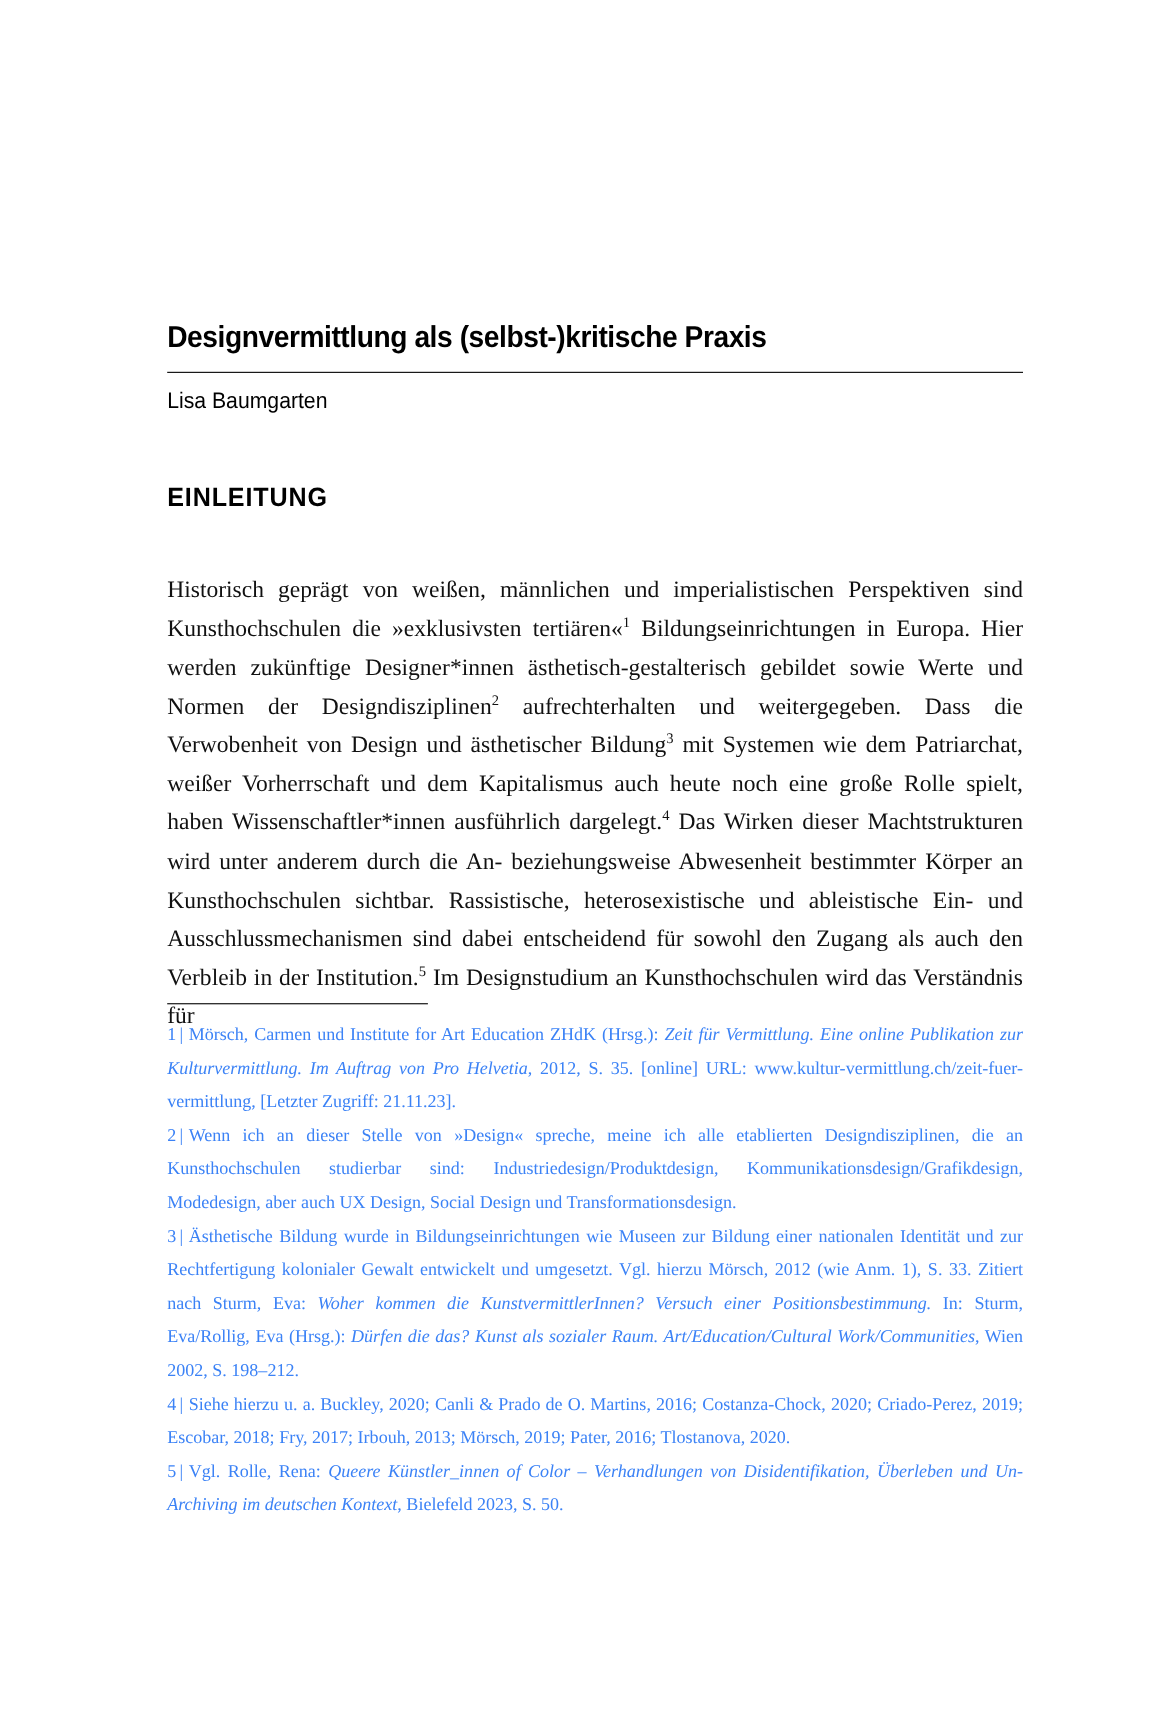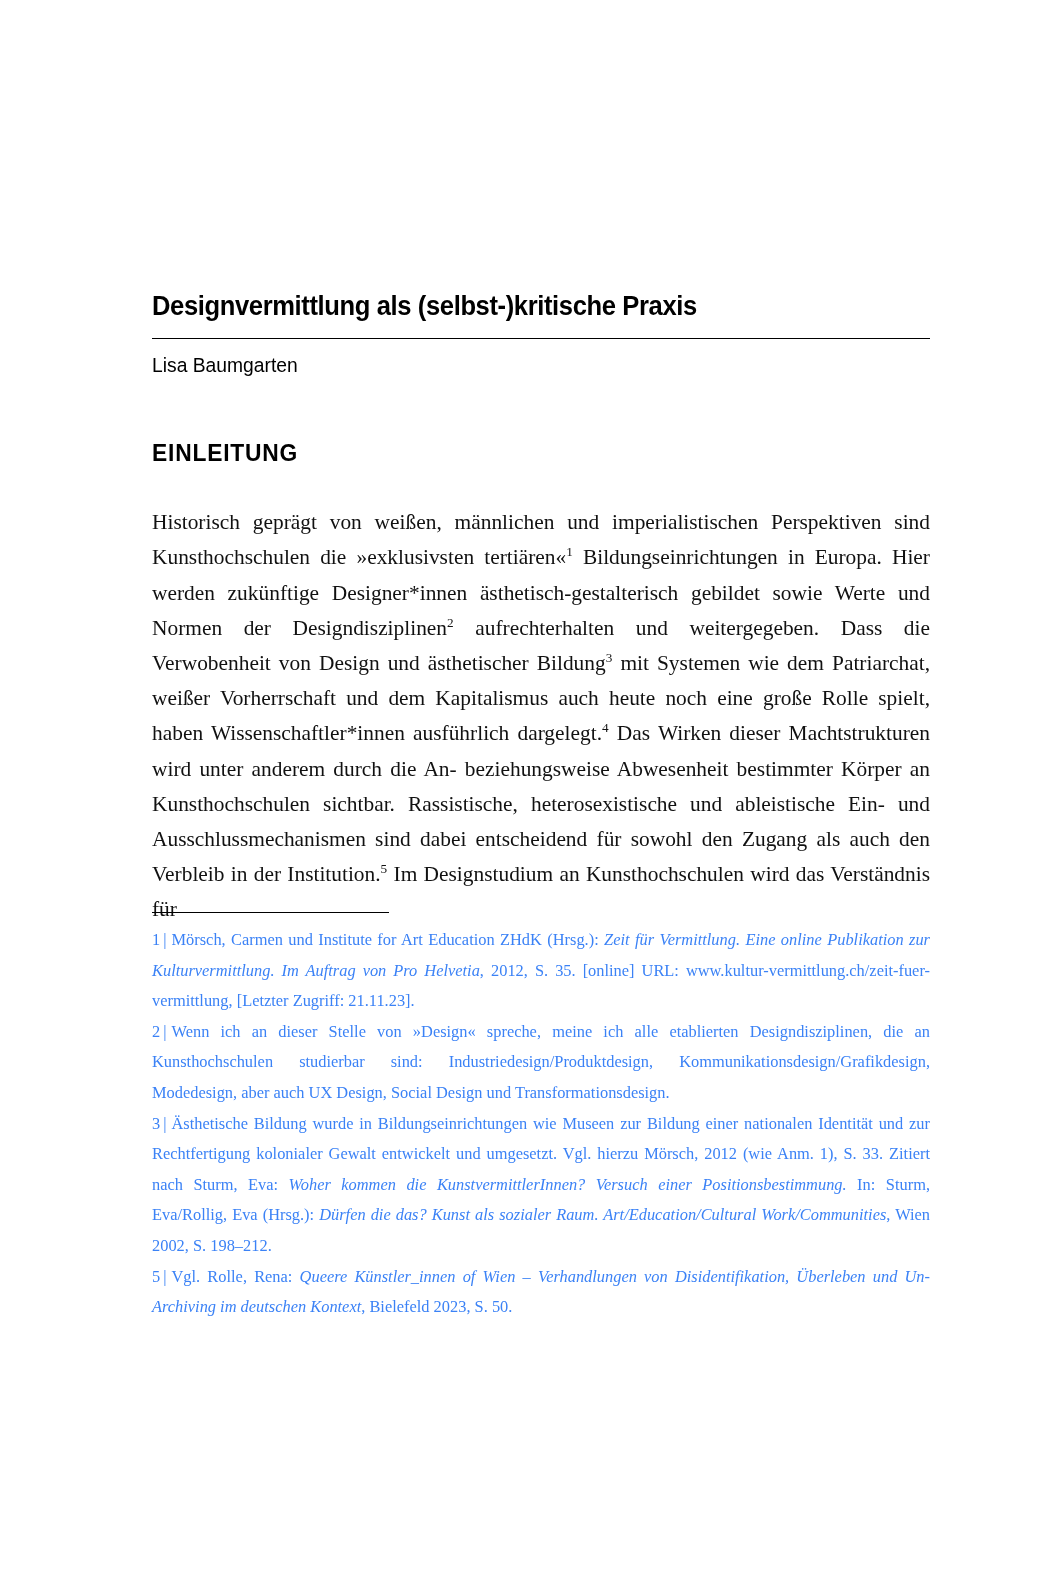--- a/index.html
+++ b/index.html
@@ -70,21 +70,21 @@
   }
 
   
   .body-text {
     font-family: "Liberation Serif", serif;
     font-size: 21.4px;
     line-height: 35.2px;
     color: #111111;
     text-align: justify;
     text-justify: inter-word;
-    margin: 38px 0 0 0;
+    margin: 52px 0 0 0;
     hyphens: manual;
   }
 
   .body-text sup {
     font-size: 0.62em;
     vertical-align: super;
     line-height: 0;
   }
 
   
@@ -140,17 +140,18 @@
     <p class="body-text"><span>Historisch geprägt von weißen, männlichen und imperialistischen Perspektiven sind Kunsthochschulen die »exklusivsten tertiären«</span><sup>1</sup><span> Bildungseinrichtungen in Europa. Hier werden zukünftige Designer*innen ästhetisch-gestalterisch gebildet sowie Werte und Normen der Designdisziplinen</span><sup>2</sup><span> aufrechterhalten und weitergegeben. Dass die Verwobenheit von Design und ästhetischer Bildung</span><sup>3</sup><span> mit Systemen wie dem Patriarchat, weißer Vorherrschaft und dem Kapitalismus auch heute noch eine große Rolle spielt, haben Wissenschaftler*innen ausführlich dargelegt.</span><sup>4</sup><span> Das Wirken dieser Machtstrukturen wird unter anderem durch die An- beziehungsweise Abwesenheit bestimmter Körper an Kunsthochschulen sichtbar. Rassistische, heterosexistische und ableistische Ein- und Ausschlussmechanismen sind dabei entscheidend für sowohl den Zugang als auch den Verbleib in der Institution.</span><sup>5</sup><span> Im Designstudium an Kunsthochschulen wird das Verständnis für</span></p>
 
   </div>
 
   <div class="footnote-area">
     <hr class="footnote-rule">
     <div id="footnote-list">
         <p class="footnote"><span>1</span><span class="fn-sep">|</span><span>Mörsch, Carmen und Institute for Art Education ZHdK (Hrsg.): </span><i>Zeit für Vermittlung. Eine online Publikation zur Kulturvermittlung. Im Auftrag von Pro Helvetia</i><span>, 2012, S. 35. [online] URL: www.kultur-vermittlung.ch/zeit-fuer-vermittlung, [Letzter Zugriff: 21.11.23].</span></p>
         <p class="footnote"><span>2</span><span class="fn-sep">|</span><span>Wenn ich an dieser Stelle von »Design« spreche, meine ich alle etablierten Designdisziplinen, die an Kunsthochschulen studierbar sind: Industriedesign/Produktdesign, Kommunikationsdesign/Grafikdesign, Modedesign, aber auch UX Design, Social Design und Transformationsdesign.</span></p>
         <p class="footnote"><span>3</span><span class="fn-sep">|</span><span>Ästhetische Bildung wurde in Bildungseinrichtungen wie Museen zur Bildung einer nationalen Identität und zur Rechtfertigung kolonialer Gewalt entwickelt und umgesetzt. Vgl. hierzu Mörsch, 2012 (wie Anm. 1), S. 33. Zitiert nach Sturm, Eva: </span><i>Woher kommen die KunstvermittlerInnen? Versuch einer Positionsbestimmung.</i><span> In: Sturm, Eva/Rollig, Eva (Hrsg.): </span><i>Dürfen die das? Kunst als sozialer Raum. Art/Education/Cultural Work/Communities</i><span>, Wien 2002, S. 198–212.</span></p>
-        <p class="footnote"><span>5</span><span class="fn-sep">|</span><span>Vgl. Rolle, Rena: </span><i>Queere Künstler_innen of Wien – Verhandlungen von Disidentifikation, Überleben und Un-Archiving im deutschen Kontext</i><span>, Bielefeld 2023, S. 50.</span></p>
+        <p class="footnote"><span>4</span><span class="fn-sep">|</span><span>Siehe hierzu u. a. Buckley, 2020; Canli &amp; Prado de O. Martins, 2016; Costanza-Chock, 2020; Criado-Perez, 2019; Escobar, 2018; Fry, 2017; Irbouh, 2013; Mörsch, 2019; Pater, 2016; Tlostanova, 2020.</span></p>
+        <p class="footnote"><span>5</span><span class="fn-sep">|</span><span>Vgl. Rolle, Rena: </span><i>Queere Künstler_innen of Color – Verhandlungen von Disidentifikation, Überleben und Un-Archiving im deutschen Kontext</i><span>, Bielefeld 2023, S. 50.</span></p>
       </div>
   </div>
 
 </div>
 
 </body></html>

